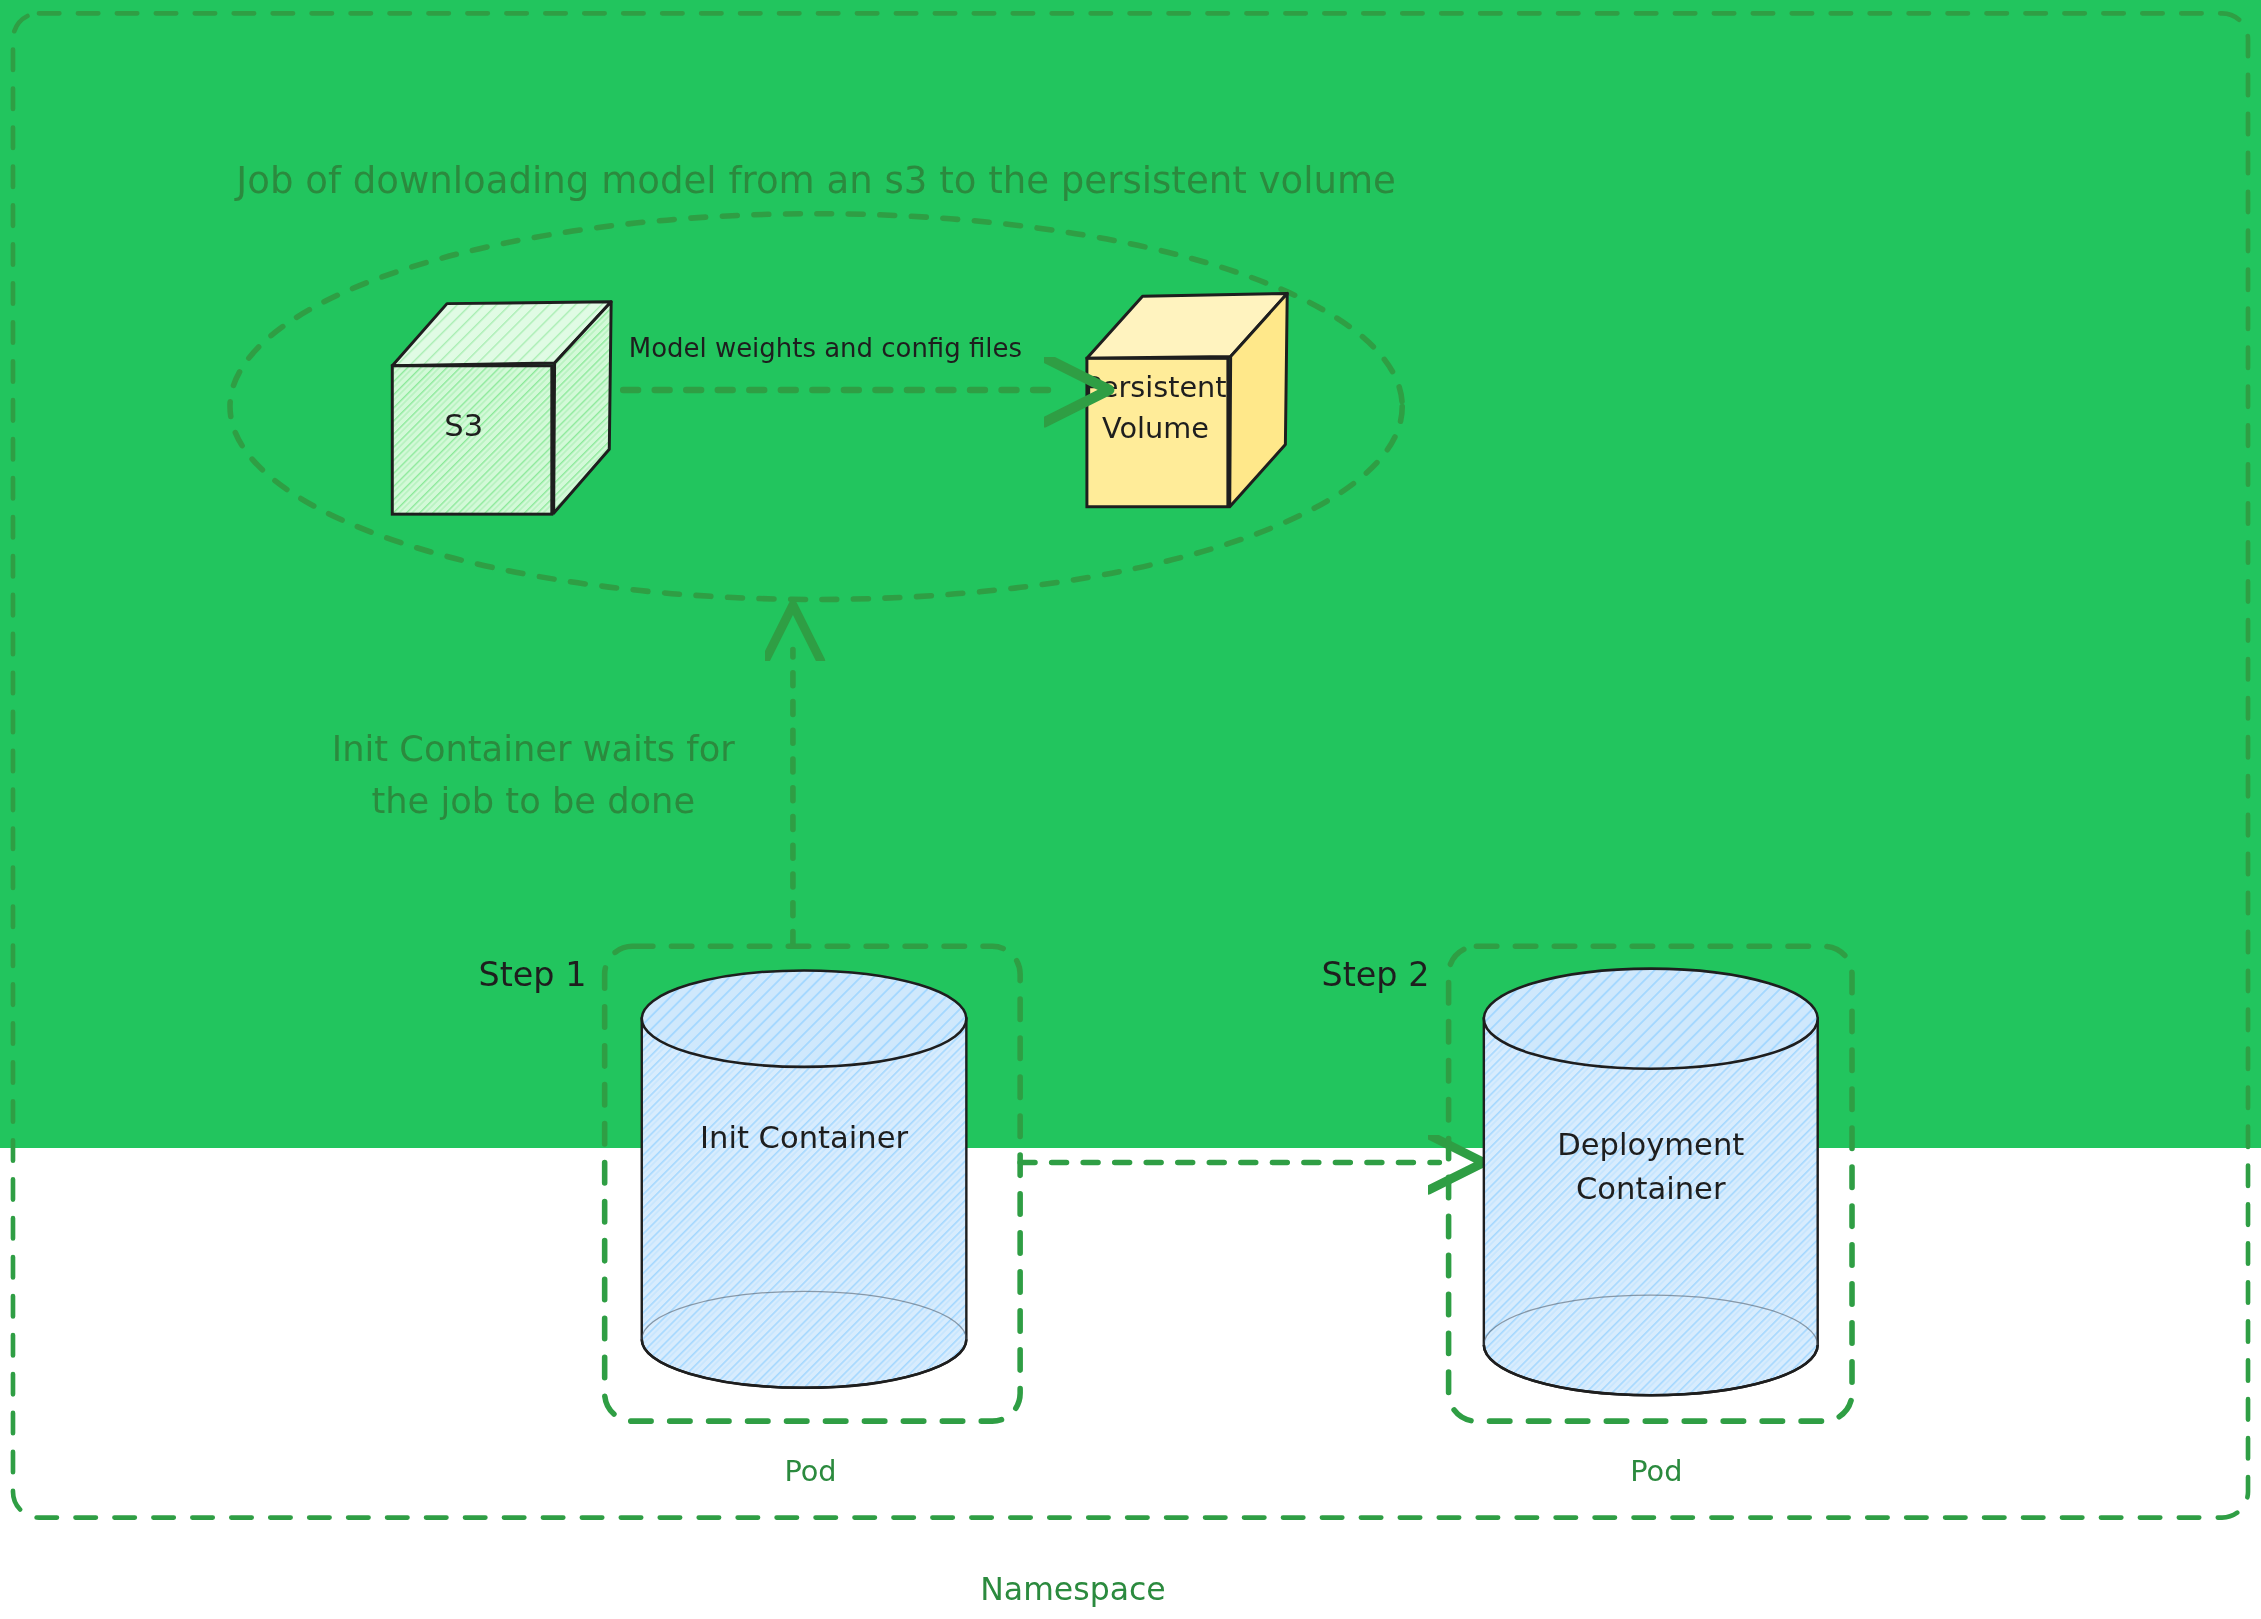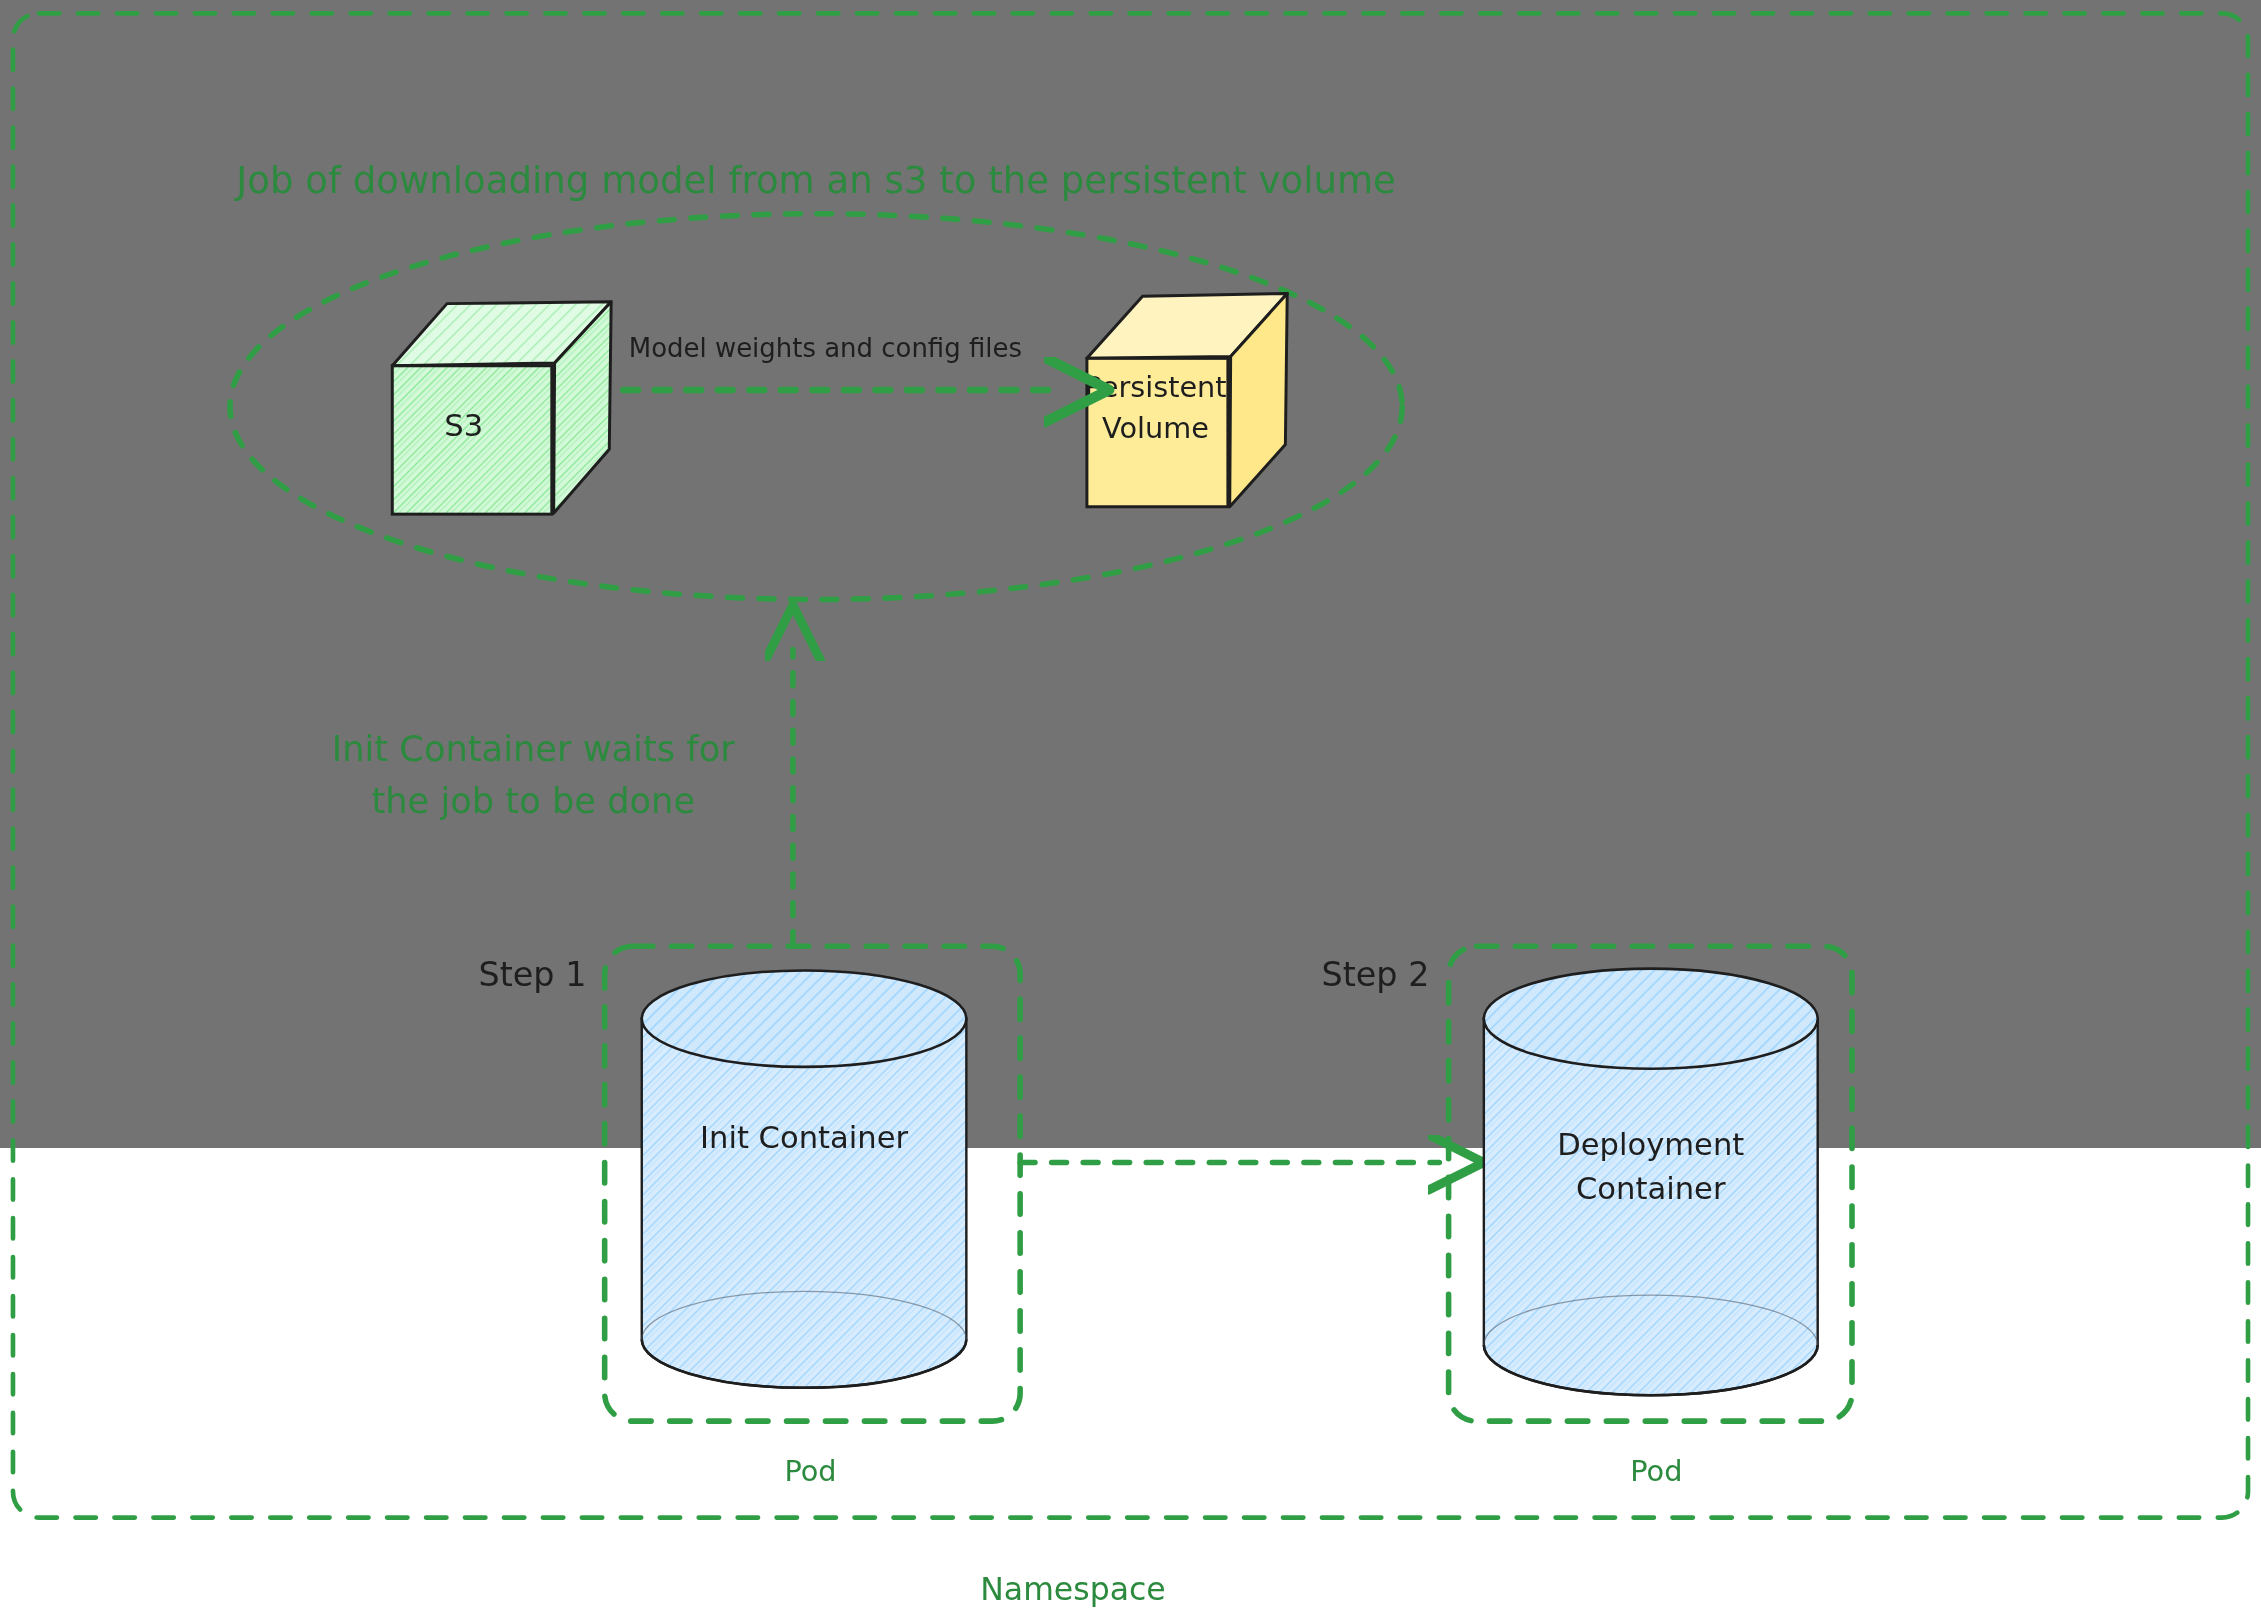--- a/index.html
+++ b/index.html
@@ -10,21 +10,21 @@
   body {
     width: 2261px;
     height: 1620px;
     overflow: hidden;
     font-family: "DejaVu Sans", sans-serif;
   }
   #stage {
     position: relative;
     width: 2261px;
     height: 1148px;
-    background: #737373;
+    background: #22c55e;
   }
   #stage > svg {
     position: absolute;
     left: 0;
     top: 0;
   }
   .hand {
     font-family: "DejaVu Sans", sans-serif;
   }
   text {

